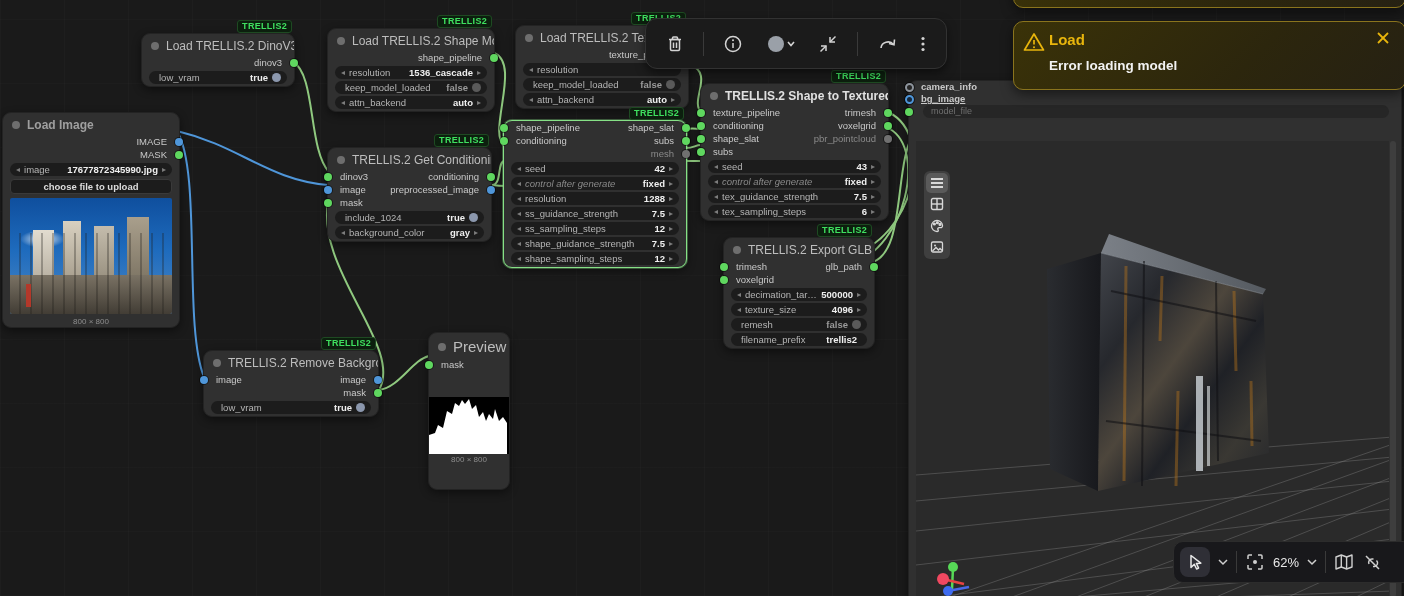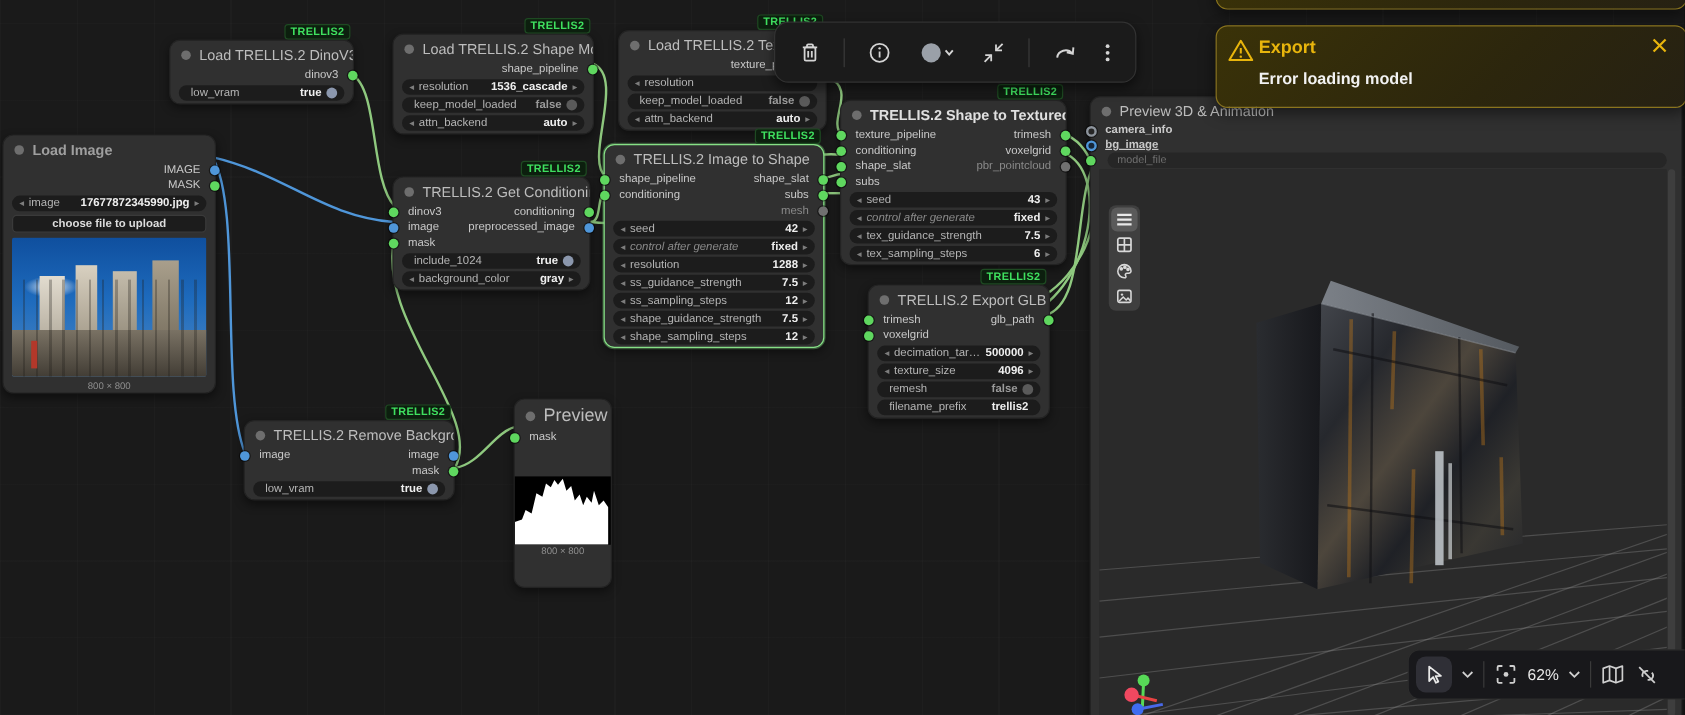--- a/index.html
+++ b/index.html
@@ -227,24 +227,20 @@
     <div class="widget">
       <span class="arrow">◂</span>
       <span class="wname">background_color</span>
       <span class="wvalue">gray</span>
       <span class="arrow">▸</span>
     </div>
   </div>
 
   <div class="node selected" style="left:503px;top:120px;width:182px;">
     <div class="badge">TRELLIS2</div>
-    <div class="node-header">
-      <span class="collapse-dot"></span>
-      <span>TRELLIS.2 Image to Shape</span>
-    </div>
     <div class="port-row">
       <span class="pin in green"></span>
       <span class="plabel in">shape_pipeline</span>
       <span class="plabel out">shape_slat</span>
       <span class="pin out green"></span>
     </div>
     <div class="port-row">
       <span class="pin in green"></span>
       <span class="plabel in">conditioning</span>
       <span class="plabel out">subs</span>
@@ -425,24 +421,20 @@
     </div>
     <div class="imgprev" style="height:57px;margin:26px 0 0;border-radius:0;background:#000;">
       <svg width="78" height="57" viewBox="0 0 78 57">
         <polygon fill="#ffffff" points="0,57 0,38 6,36 9,28 14,31 18,14 23,17 26,6 30,9 33,3 36,7 40,2 43,12 47,8 50,20 54,15 57,24 60,17 64,22 66,12 70,24 74,20 78,26 78,57"></polygon>
       </svg>
     </div>
     <div class="caption">800 × 800</div>
   </div>
 
   <div class="node" style="left:908px;top:80px;width:492px;height:516px;border-radius:9px 9px 0 0;">
-    <div class="node-header">
-      <span class="collapse-dot"></span>
-      <span>Preview 3D &amp; Animation</span>
-    </div>
     <div class="port-row" style="height:12px;line-height:12px;">
       <span class="pin in hollow"></span>
       <span class="plabel in" style="font-weight:bold;">camera_info</span>
     </div>
     <div class="port-row" style="height:12px;line-height:12px;">
       <span class="pin in hollow-blue"></span>
       <span class="plabel in" style="font-weight:bold;text-decoration:underline;">bg_image</span>
     </div>
     <div class="port-row" style="height:14px;">
       <span class="pin in green"></span>
@@ -595,21 +587,21 @@
     </div>
   </div>
 
   <div class="toast" id="toast-partial"></div>
   <div class="toast" id="alert">
     <svg width="22" height="20" viewBox="0 0 22 20" style="position:absolute;left:9px;top:10px;" fill="none" stroke="#e8b50c" stroke-width="1.7">
       <polygon points="11,2 20.5,18 1.5,18" stroke-linejoin="round"></polygon>
       <line x1="11" y1="8" x2="11" y2="12.5"></line>
         <circle cx="11" cy="15.2" r="1" fill="#e8b50c" stroke="none"></circle>
     </svg>
-    <div class="a-title">Export</div>
+    <div class="a-title">Load</div>
     <div class="a-msg">Error loading model</div>
     <div class="a-close">
       <svg width="16" height="16" viewBox="0 0 16 16" stroke="#e8b50c" stroke-width="1.8">
           <line x1="3" y1="3" x2="13" y2="13"></line>
           <line x1="13" y1="3" x2="3" y2="13"></line>
         </svg>
     </div>
   </div>
 
   <div id="bottombar">

